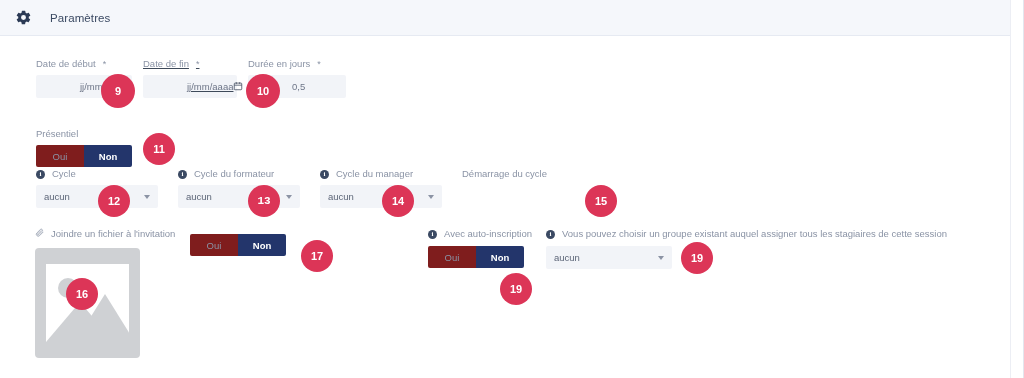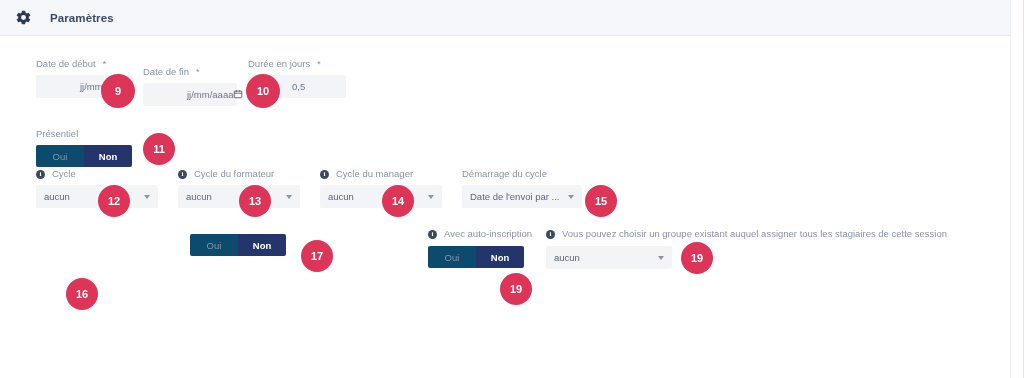--- a/index.html
+++ b/index.html
@@ -48,21 +48,21 @@
   }
   .gear-wrap {
     margin-left: 14px;
     width: 18px; height: 18px;
     display: flex; align-items: center; justify-content: center;
   }
   .gear-wrap svg { display:block; }
   .panel-title {
     margin-left: 18px;
     font-size: 11.5px;
-    font-weight: 700;
+    font-weight: 400;
     color: #3b4a63;
     letter-spacing: .1px;
   }
 
   
   .field-label {
     font-size: 9.5px;
     color: #8a93a5;
     line-height: 12px;
     white-space: nowrap;
@@ -133,21 +133,21 @@
     overflow: hidden;
   }
   .toggle .opt {
     min-width: 48px;
     display: flex;
     align-items: center;
     justify-content: center;
     font-size: 9.5px;
     box-sizing: border-box;
   }
-  .toggle .opt.off { background:#0c4a6e; color:#8a93a5; }
+  .toggle .opt.off { background:#7f1d1d; color:#8a93a5; }
   .toggle .opt.on  { background:#23356b; color:#ffffff; font-weight:700; }
 
   
   .img-placeholder {
     width: 105px;
     height: 110px;
     background: #cfd1d4;
     border-radius: 4px;
     display: flex;
     align-items: center;
@@ -220,21 +220,21 @@
   <div class="abs" style="left:36px; top:58px;">
     <div class="field-label">
       <span>Date de début</span>
         <span class="req">*</span>
     </div>
     <div class="text-input" style="width:96px; margin-top:5px;">
       <span class="val">jj/mm/aaaa</span>
     </div>
   </div>
 
-  <div class="abs" style="left:143px; top:66px;">
+  <div class="abs" style="left:143px; top:58px;text-decoration:underline;">
     <div class="field-label">
       <span>Date de fin</span>
         <span class="req">*</span>
     </div>
     <div class="text-input" style="width:94px; margin-top:5px;">
       <span class="val">jj/mm/aaaa</span>
       <span class="cal-icon">
         <svg width="10" height="10" viewBox="0 0 24 24" fill="none" stroke="#4a5466" stroke-width="2">
           <rect x="3" y="5" width="18" height="16" rx="2"></rect>
           <path d="M3 10h18M8 3v4M16 3v4"></path>
@@ -293,26 +293,39 @@
     <div class="dropdown" style="width:122px; margin-top:5px;">
       <span>aucun</span>
       <span class="caret"></span>
     </div>
   </div>
 
   <div class="abs" style="left:462px; top:168px;">
     <div class="field-label">
       <span>Démarrage du cycle</span>
     </div>
-    <div class="dropdown" style="width:120px; margin-top:5px;">
-      <span>Date de l'envoi par ...</span>
-      <span class="caret"></span>
-    </div>
-  </div>
-
+  </div>
+
+  <div class="abs" style="left:35px; top:228px;">
+    <div class="field-label">
+      <span class="clip-icon">
+        <svg width="9" height="9" viewBox="0 0 24 24" fill="none" stroke="#8a93a5" stroke-width="2" stroke-linecap="round">
+          <path d="M21.4 11.1l-9.2 9.2a5 5 0 0 1-7.1-7.1l9.2-9.2a3.3 3.3 0 0 1 4.7 4.7l-9.2 9.2a1.7 1.7 0 0 1-2.4-2.4l8.5-8.5"></path>
+        </svg>
+      </span>
+      <span>Joindre un fichier à l'invitation</span>
+    </div>
+    <div class="img-placeholder" style="margin-top:8px;">
+      <div class="img-inner">
+        <div class="img-sun"></div>
+        <div class="img-mtn"></div>
+        <div class="img-mtn2"></div>
+      </div>
+    </div>
+  </div>
 
   <div class="abs" style="left:190px; top:228px;">
     <div class="toggle" style="margin-top:6px;">
       <div class="opt off">Oui</div>
       <div class="opt on">Non</div>
     </div>
   </div>
 
   <div class="abs" style="left:428px; top:228px;">
     <div class="field-label">
@@ -333,21 +346,21 @@
     <div class="dropdown" style="width:126px; margin-top:6px;">
       <span>aucun</span>
       <span class="caret"></span>
     </div>
   </div>
 
   <div class="badge" style="left:101px; top:74px;  width:34px; height:34px;">9</div>
   <div class="badge" style="left:246px; top:74px;  width:34px; height:34px;">10</div>
   <div class="badge" style="left:143px; top:133px; width:32px; height:32px;">11</div>
   <div class="badge" style="left:98px;  top:185px; width:32px; height:32px;">12</div>
-  <div class="badge" style="left:239px; top:185px; width:32px; height:32px;">13</div>
+  <div class="badge" style="left:248px; top:185px; width:32px; height:32px;font-family:Liberation Mono, monospace;">13</div>
   <div class="badge" style="left:382px; top:185px; width:32px; height:32px;">14</div>
   <div class="badge" style="left:585px; top:185px; width:32px; height:32px;">15</div>
   <div class="badge" style="left:66px;  top:278px; width:32px; height:32px;">16</div>
   <div class="badge" style="left:301px; top:240px; width:32px; height:32px;">17</div>
   <div class="badge" style="left:500px; top:273px; width:32px; height:32px;">19</div>
   <div class="badge" style="left:681px; top:242px; width:32px; height:32px;">19</div>
 
 </div>
 
 </body></html>

